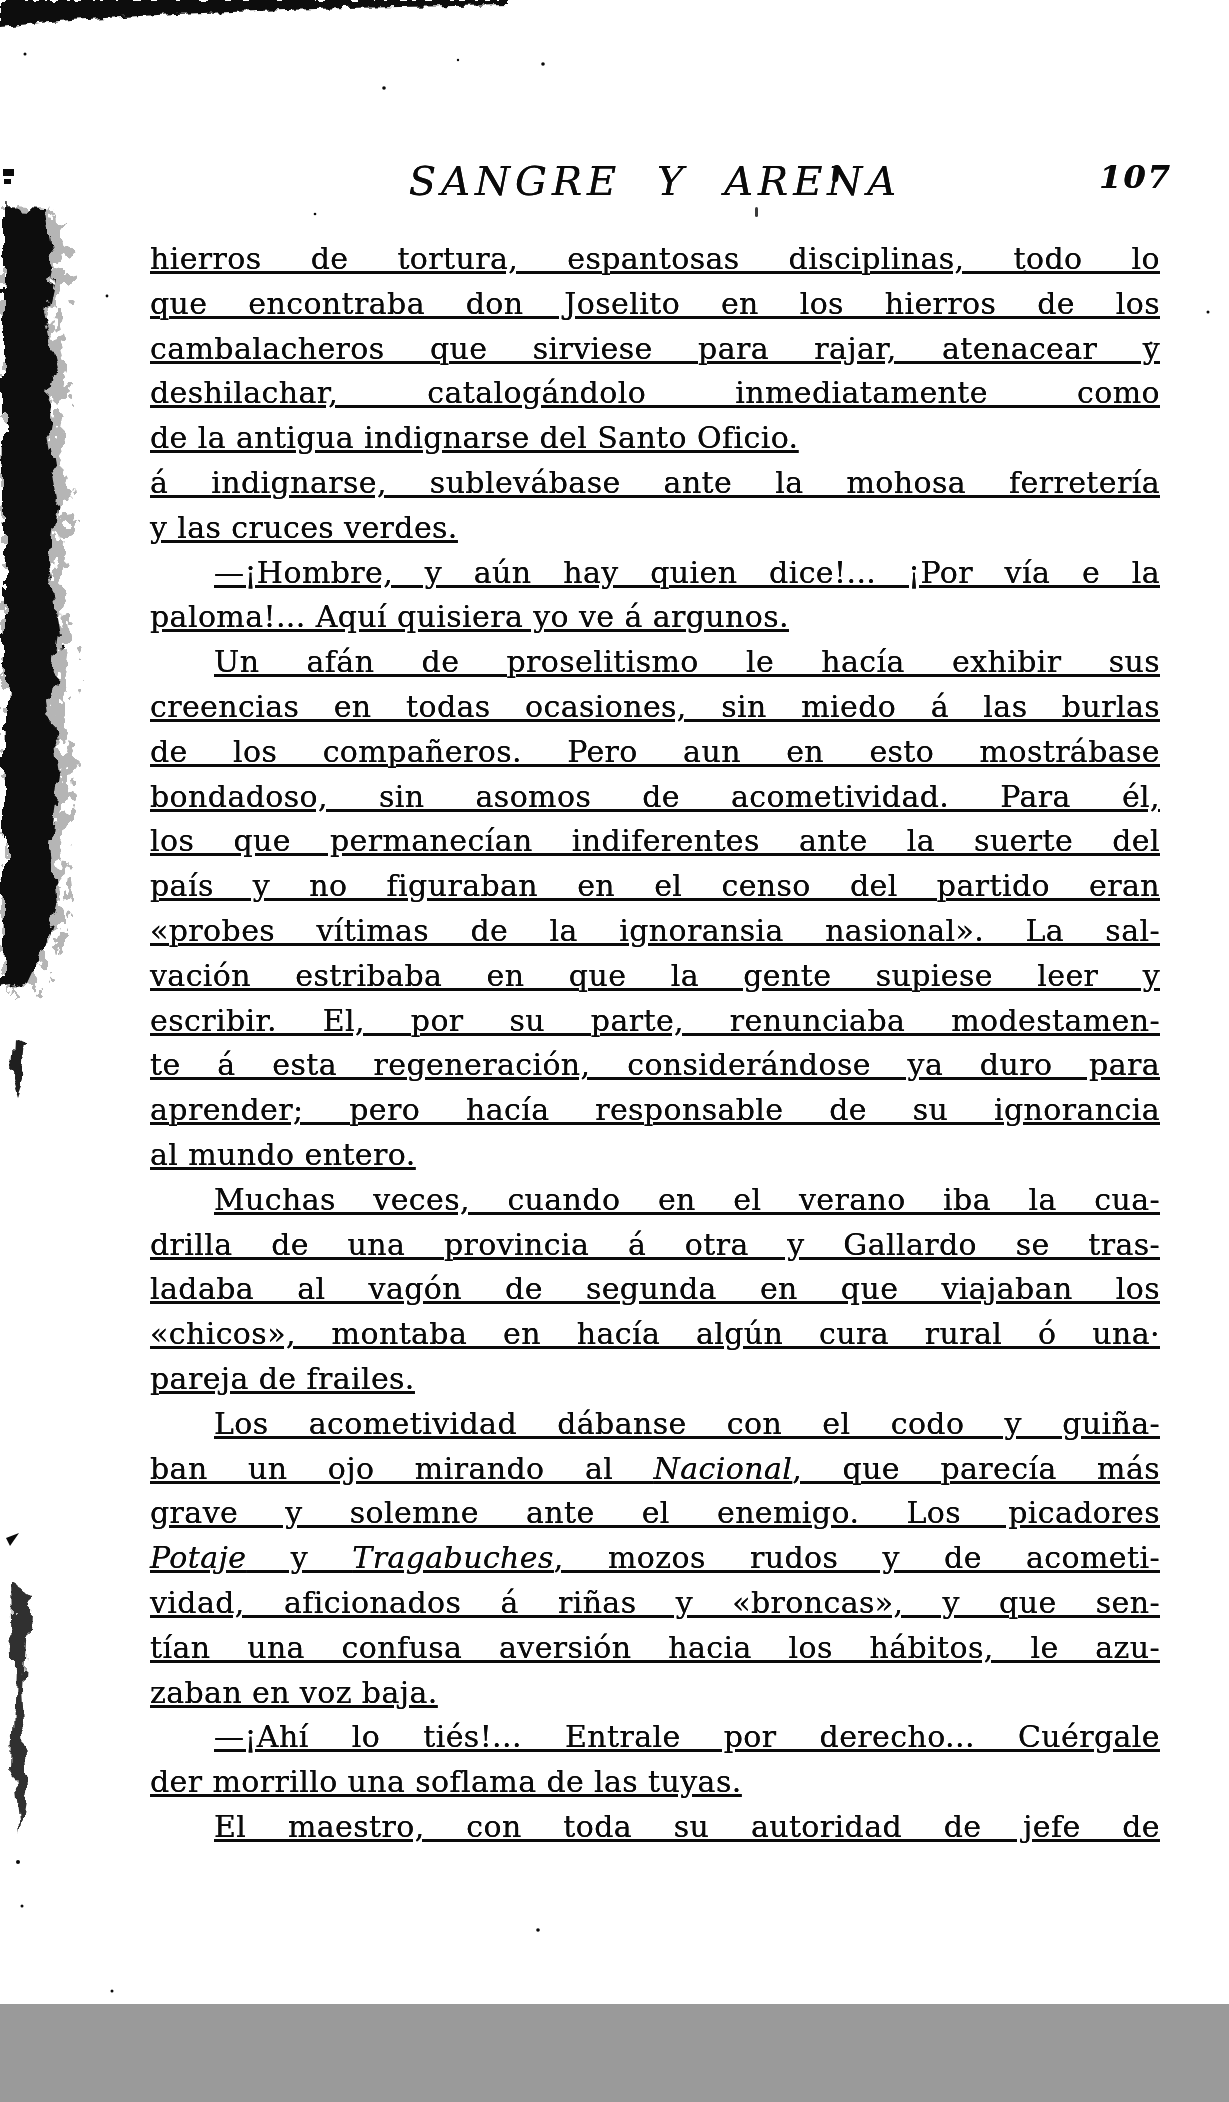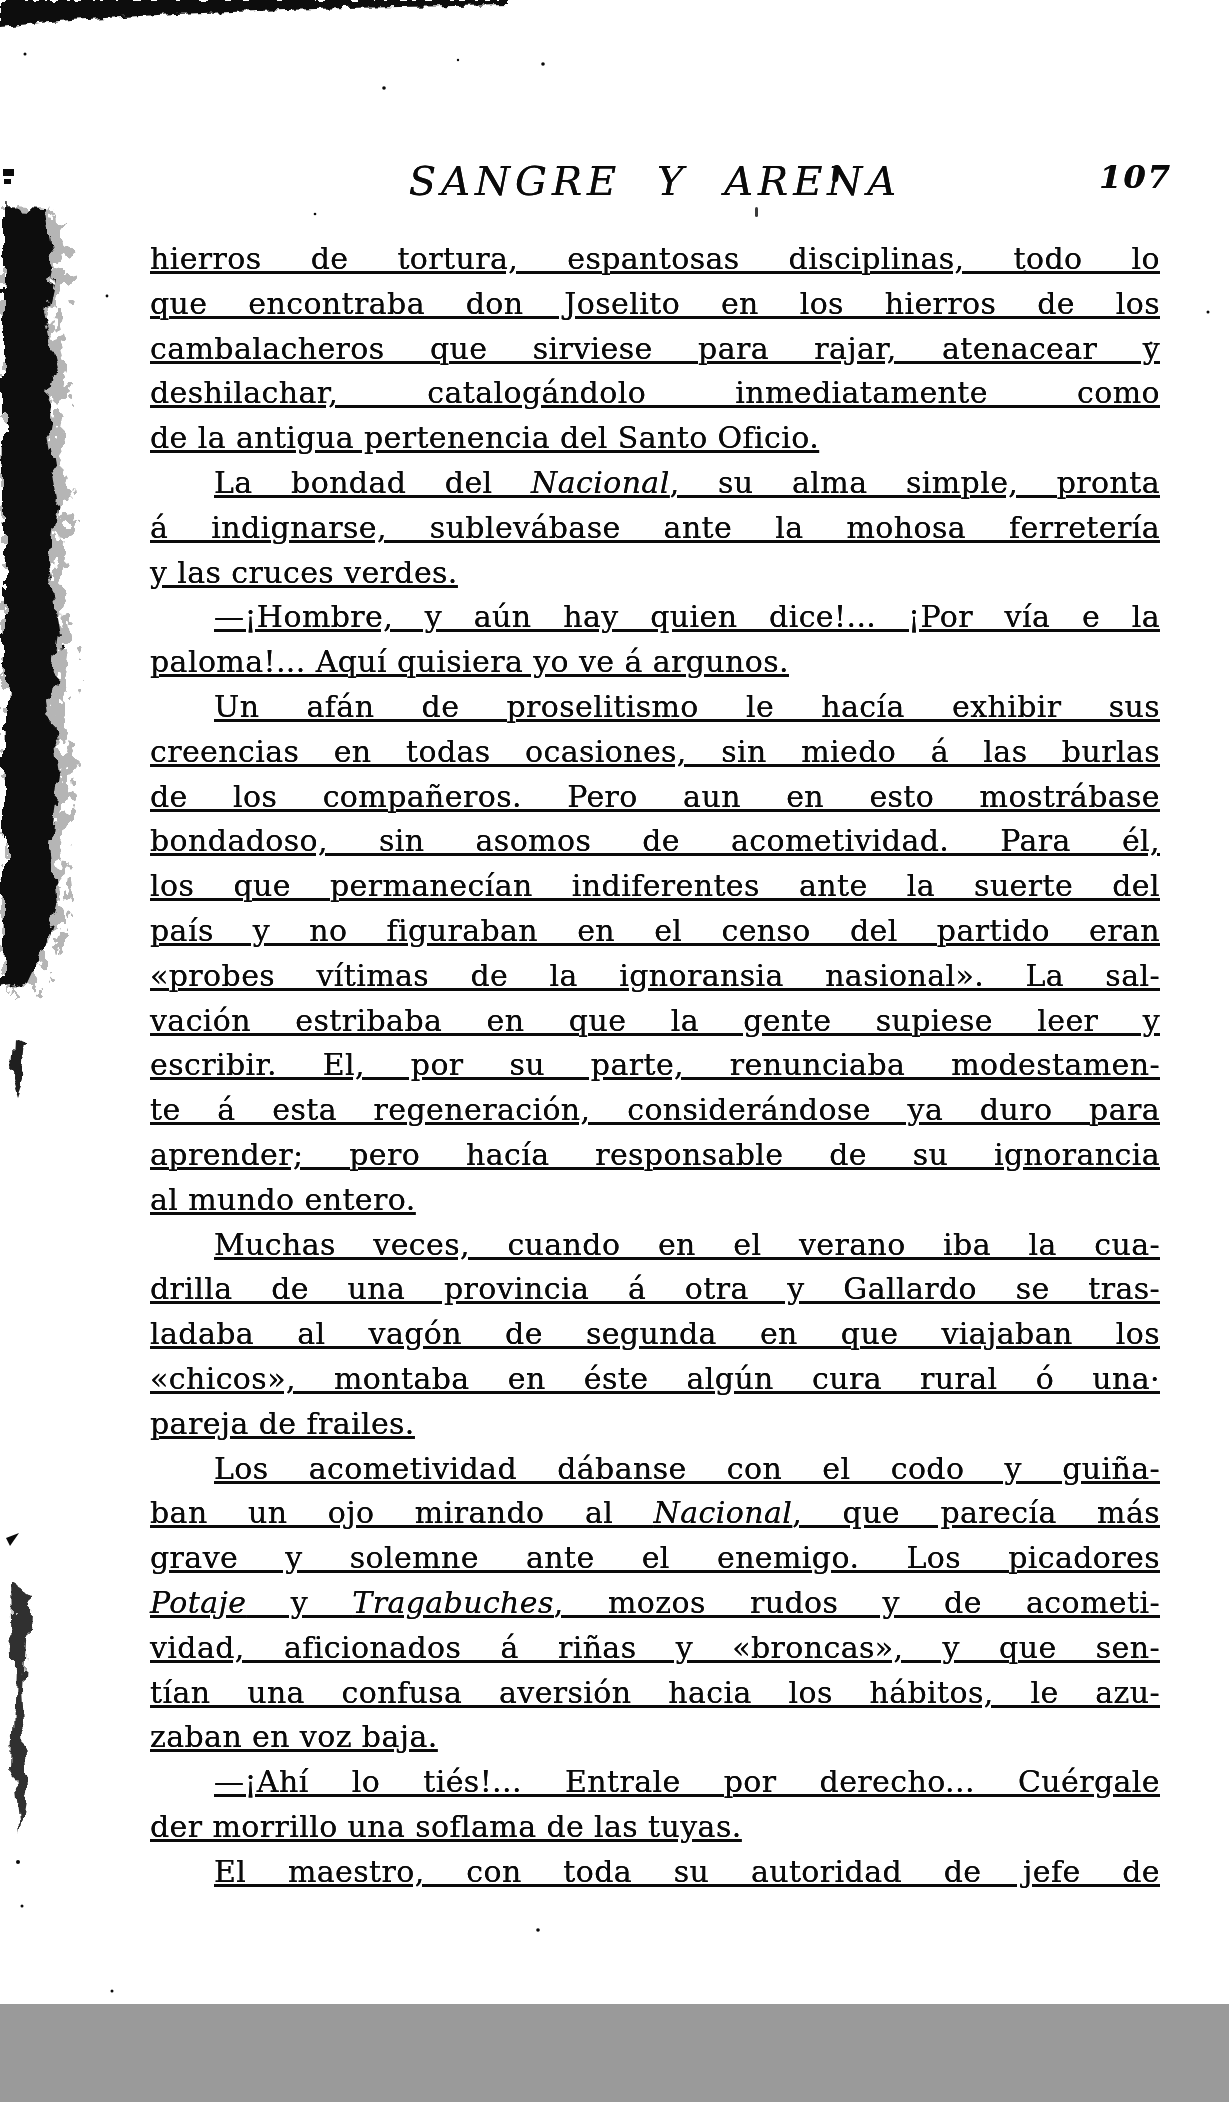--- a/index.html
+++ b/index.html
@@ -133,42 +133,41 @@
   <header class="page-header">
     <div class="running-title">SANGRE Y ARENA</div>
     <div class="page-number">107</div>
   </header>
 
   <main class="body-text">
       <div class="line"><span>hierros de tortura, espantosas disciplinas, todo lo</span></div>
       <div class="line"><span>que encontraba don Joselito en los hierros de los</span></div>
       <div class="line"><span>cambalacheros que sirviese para rajar, atenacear y</span></div>
       <div class="line"><span>deshilachar, catalogándolo inmediatamente como</span></div>
-      <div class="line end"><span>de la antigua pertenencia del Santo Oficio.</span></div>
-      <div class="line ind"><span>La bondad del </span><span class="it">Nacional</span><span>, su alma simple, pronta</span></div>
+      <div class="line end"><span>de la antigua indignarse del Santo Oficio.</span></div>
       <div class="line"><span>á indignarse, sublevábase ante la mohosa ferretería</span></div>
       <div class="line end"><span>y las cruces verdes.</span></div>
       <div class="line ind"><span>—¡Hombre, y aún hay quien dice!... ¡Por vía e la</span></div>
       <div class="line end"><span>paloma!... Aquí quisiera yo ve á argunos.</span></div>
       <div class="line ind"><span>Un afán de proselitismo le hacía exhibir sus</span></div>
       <div class="line"><span>creencias en todas ocasiones, sin miedo á las burlas</span></div>
       <div class="line"><span>de los compañeros. Pero aun en esto mostrábase</span></div>
       <div class="line"><span>bondadoso, sin asomos de acometividad. Para él,</span></div>
       <div class="line"><span>los que permanecían indiferentes ante la suerte del</span></div>
       <div class="line"><span>país y no figuraban en el censo del partido eran</span></div>
       <div class="line"><span>«probes vítimas de la ignoransia nasional». La sal-</span></div>
       <div class="line"><span>vación estribaba en que la gente supiese leer y</span></div>
       <div class="line"><span>escribir. El, por su parte, renunciaba modestamen-</span></div>
       <div class="line"><span>te á esta regeneración, considerándose ya duro para</span></div>
       <div class="line"><span>aprender; pero hacía responsable de su ignorancia</span></div>
       <div class="line end"><span>al mundo entero.</span></div>
       <div class="line ind"><span>Muchas veces, cuando en el verano iba la cua-</span></div>
       <div class="line"><span>drilla de una provincia á otra y Gallardo se tras-</span></div>
       <div class="line"><span>ladaba al vagón de segunda en que viajaban los</span></div>
-      <div class="line"><span>«chicos», montaba en éste algún cura rural ó una·</span></div>
+      <div class="line"><span>«chicos», montaba en hacía algún cura rural ó una·</span></div>
       <div class="line end"><span>pareja de frailes.</span></div>
       <div class="line ind"><span>Los acometividad dábanse con el codo y guiña-</span></div>
       <div class="line"><span>ban un ojo mirando al </span><span class="it">Nacional</span><span>, que parecía más</span></div>
       <div class="line"><span>grave y solemne ante el enemigo. Los picadores</span></div>
       <div class="line"><span class="it">Potaje</span><span> y </span><span class="it">Tragabuches</span><span>, mozos rudos y de acometi-</span></div>
       <div class="line"><span>vidad, aficionados á riñas y «broncas», y que sen-</span></div>
       <div class="line"><span>tían una confusa aversión hacia los hábitos, le azu-</span></div>
       <div class="line end"><span>zaban en voz baja.</span></div>
       <div class="line ind"><span>—¡Ahí lo tiés!... Entrale por derecho... Cuérgale</span></div>
       <div class="line end"><span>der morrillo una soflama de las tuyas.</span></div>

